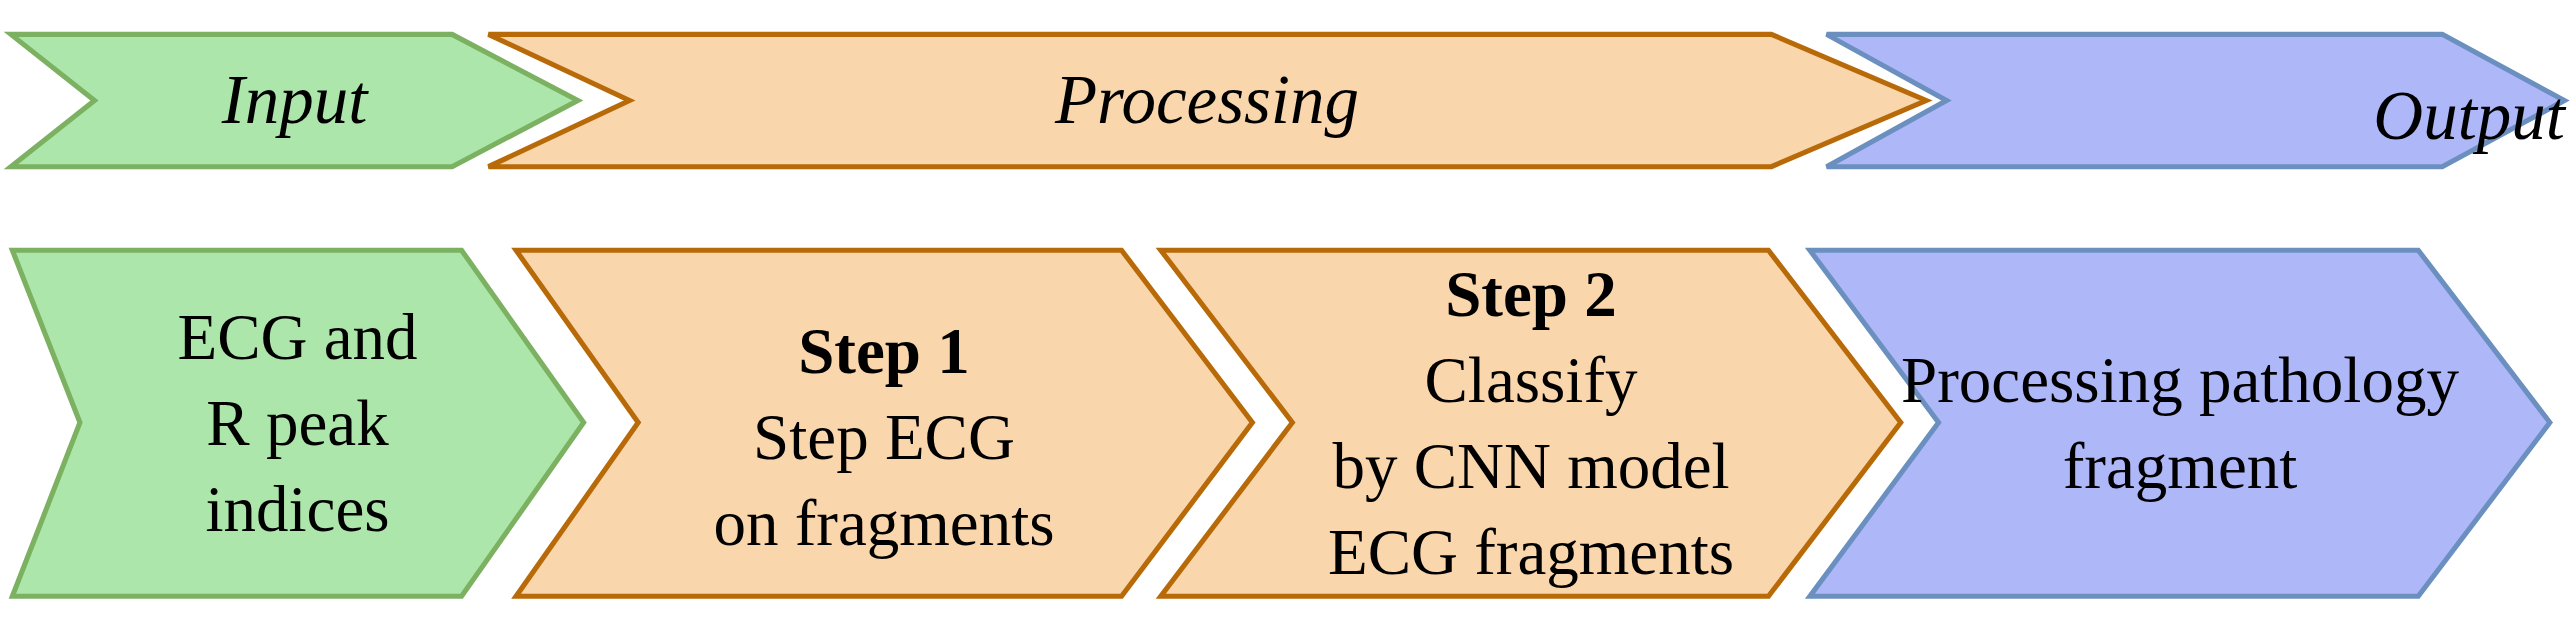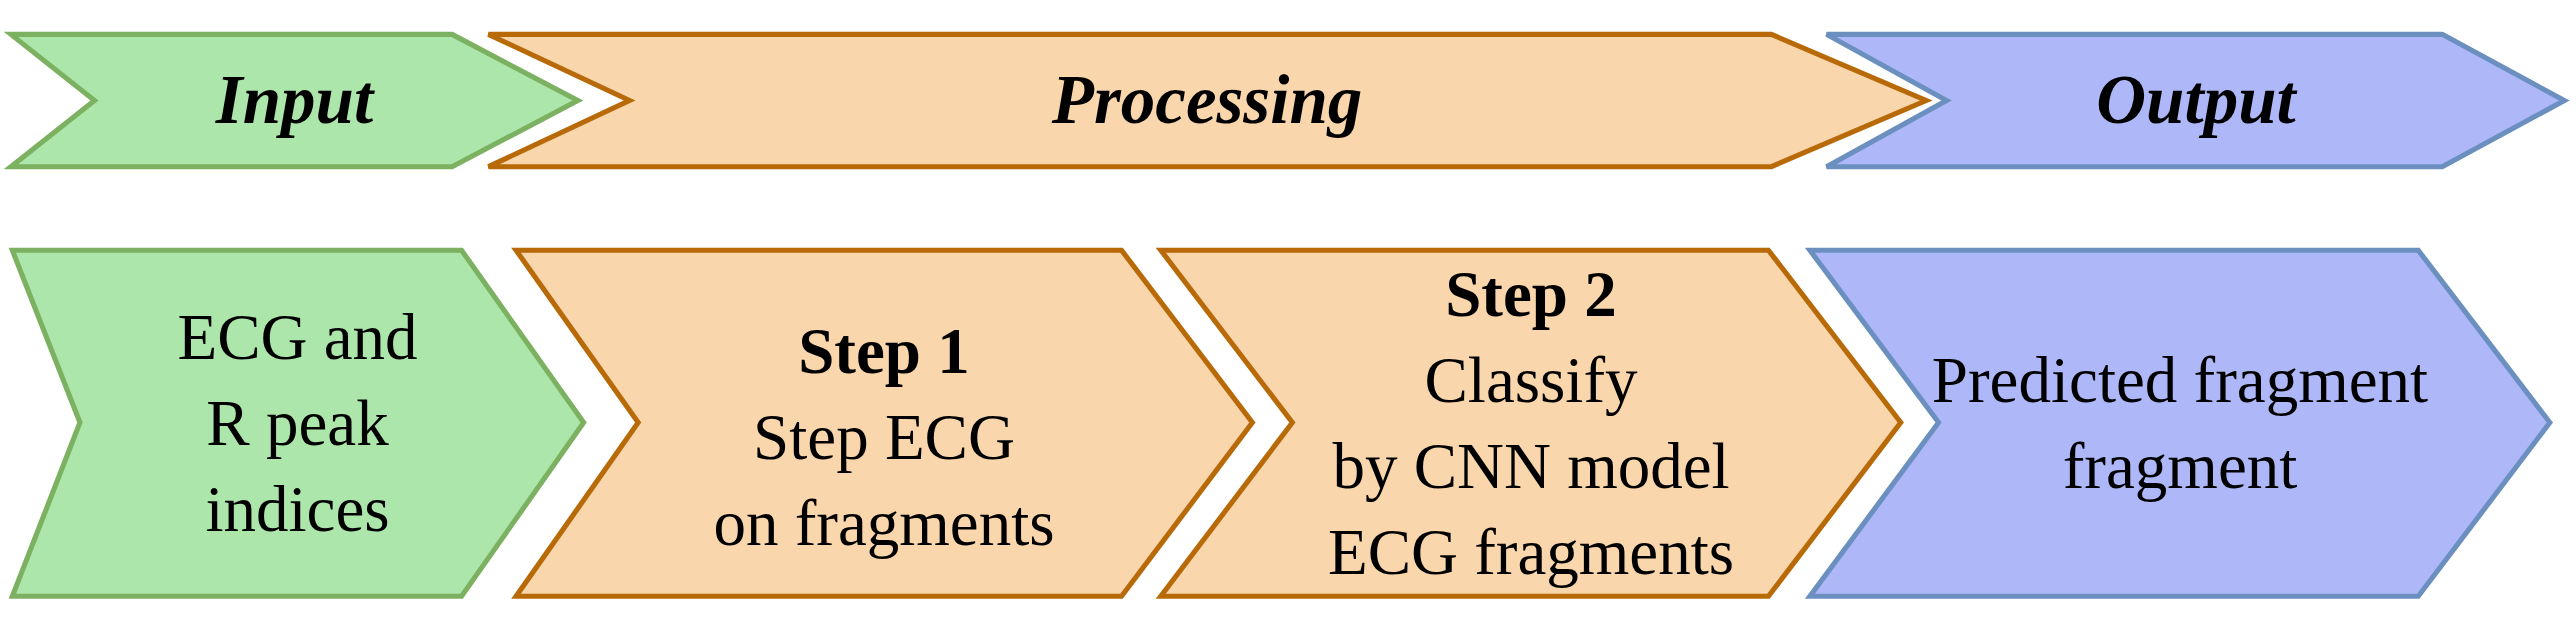--- a/index.html
+++ b/index.html
@@ -34,21 +34,21 @@
     position: absolute;
     display: flex;
     flex-direction: column;
     align-items: center;
     justify-content: center;
     text-align: center;
     color: #000000;
   }
   .row-title .ln {
     font-size: 69px;
-    font-weight: bold;
+    font-weight: normal;
     font-style: italic;
     line-height: 1.2;
   }
   .block .ln {
     font-size: 65px;
     line-height: 86px;
     white-space: nowrap;
   }
   .block.italic-block .ln { }
   .block .ln.step-head { font-weight: bold; font-style: normal; }
@@ -71,21 +71,21 @@
   </svg>
 
   <div class="label row-title" style="left:11px; top:34px; width:567px; height:132px;">
     <div class="ln">Input</div>
   </div>
 
   <div class="label row-title" style="left:488px; top:34px; width:1438px; height:132px;">
     <div class="ln">Processing</div>
   </div>
 
-  <div class="label row-title" style="left:1827px; top:34px; width:738px; height:132px;">
+  <div class="label row-title" style="left:1827px; top:50px; width:738px; height:132px;align-items:flex-end;">
     <div class="ln">Output</div>
   </div>
 
   <div class="label block italic-block" style="left:11px; top:250px; width:573px; height:346px;">
     <div class="ln">ECG and</div>
     <div class="ln">R peak</div>
     <div class="ln">indices</div>
   </div>
 
   <div class="label block" style="left:516px; top:264px; width:736px; height:346px;">
@@ -95,18 +95,18 @@
   </div>
 
   <div class="label block" style="left:1161px; top:250px; width:740px; height:346px;">
     <div class="ln step-head">Step 2</div>
     <div class="ln">Classify</div>
     <div class="ln">by CNN model</div>
     <div class="ln">ECG fragments</div>
   </div>
 
   <div class="label block italic-block" style="left:1810px; top:250px; width:740px; height:346px;">
-    <div class="ln">Predicted fragment</div>
+    <div class="ln">Processing pathology</div>
     <div class="ln">fragment</div>
   </div>
 
 </div>
 
 
 </body></html>

